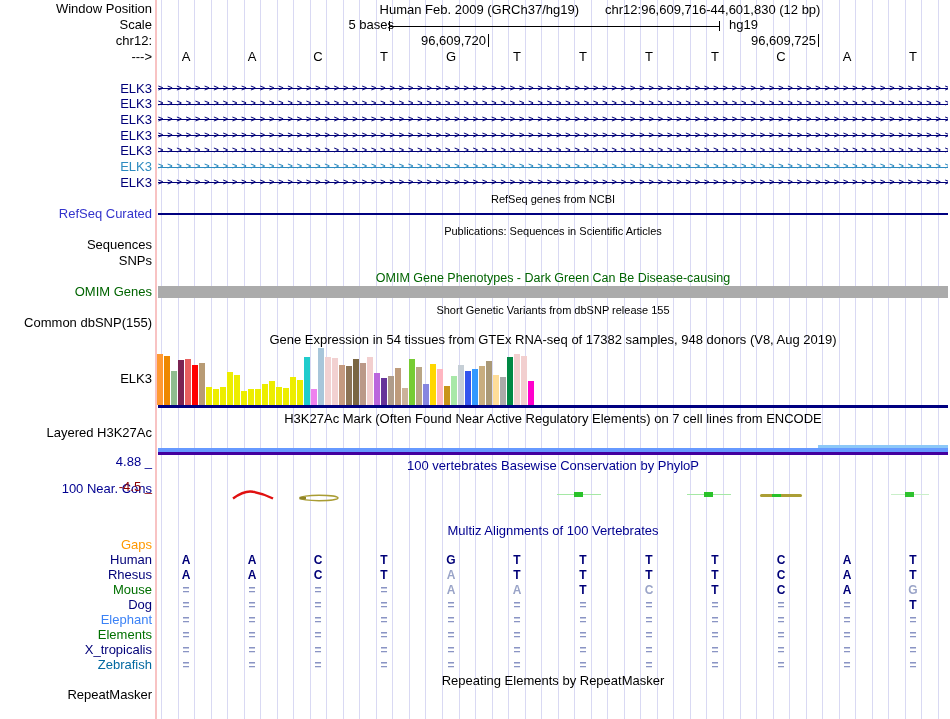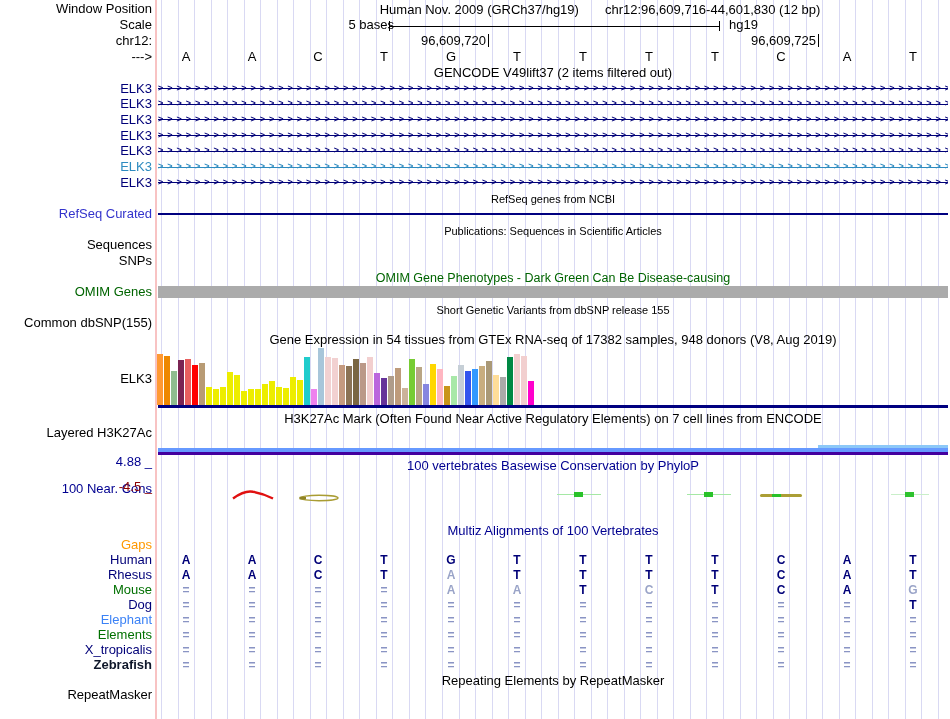--- a/index.html
+++ b/index.html
@@ -28,21 +28,21 @@
 </style>
 </head>
 <body>
 
 <div id="canvas">
 
   <div class="abs grid"></div>
   <div class="abs pink"></div>
 
   <div class="abs hdr">
-    <span>Human Nov. 2009 (GRCh37/hg19)</span><span>chr12:96,609,716-44,601,830 (12 bp)</span>
+    <span>Human Feb. 2009 (GRCh37/hg19)</span><span>chr12:96,609,716-44,601,830 (12 bp)</span>
   </div>
 
   <div class="coordnum" style="left:284px;top:18px;">5 bases</div>
   <div class="abs" style="left:389px;top:26px;width:331px;height:1px;background:#000;"></div>
   <div class="tick" style="left:389px;top:21px;height:10px;"></div>
   <div class="tick" style="left:719px;top:21px;height:10px;"></div>
   <div class="abs" style="left:729px;top:18px;height:14px;line-height:14px;font-size:13px;">hg19</div>
 
   <div id="coords">
       <div class="coordnum" style="left:376px;top:34px;">96,609,720</div>
@@ -77,41 +77,40 @@
     <div class="lbl dred" style="top:479px;">-4.5 _</div>
     <div class="lbl orange" style="top:537px;">Gaps</div>
     <div id="species-labels">
         <div class="lbl" style="top:552px;color:#000078;">Human</div>
         <div class="lbl" style="top:567px;color:#000078;">Rhesus</div>
         <div class="lbl" style="top:582px;color:#007000;">Mouse</div>
         <div class="lbl" style="top:597px;color:#000078;">Dog</div>
         <div class="lbl" style="top:612px;color:#3b82f6;">Elephant</div>
         <div class="lbl" style="top:627px;color:#007000;">Elements</div>
         <div class="lbl" style="top:642px;color:#000078;">X_tropicalis</div>
-        <div class="lbl" style="top:657px;color:#0f172a;font-weight:bold;">Zebrafish</div>
+        <div class="lbl" style="top:657px;color:#0369a1;">Zebrafish</div>
       </div>
     <div class="lbl" style="top:687px;">RepeatMasker</div>
   </div>
 
   <div id="base-row">
       <div class="baseletter" style="left:186px;top:50px;">A</div>
       <div class="baseletter" style="left:252px;top:50px;">A</div>
       <div class="baseletter" style="left:318px;top:50px;">C</div>
       <div class="baseletter" style="left:384px;top:50px;">T</div>
       <div class="baseletter" style="left:451px;top:50px;">G</div>
       <div class="baseletter" style="left:517px;top:50px;">T</div>
       <div class="baseletter" style="left:583px;top:50px;">T</div>
       <div class="baseletter" style="left:649px;top:50px;">T</div>
       <div class="baseletter" style="left:715px;top:50px;">T</div>
       <div class="baseletter" style="left:781px;top:50px;">C</div>
       <div class="baseletter" style="left:847px;top:50px;">A</div>
       <div class="baseletter" style="left:913px;top:50px;">T</div>
     </div>
 
-  <div class="ttl" style="top:65px;">GENCODE V49lift37 (2 items filtered out)</div>
   <div class="ttl small" style="top:193px;">RefSeq genes from NCBI</div>
   <div class="ttl small" style="top:225px;">Publications: Sequences in Scientific Articles</div>
   <div class="ttl green" style="top:270px;font-size:12.5px;">OMIM Gene Phenotypes - Dark Green Can Be Disease-causing</div>
   <div class="ttl small" style="top:304px;">Short Genetic Variants from dbSNP release 155</div>
   <div class="ttl" style="top:332px;">Gene Expression in 54 tissues from GTEx RNA-seq of 17382 samples, 948 donors (V8, Aug 2019)</div>
   <div class="ttl" style="top:411px;">H3K27Ac Mark (Often Found Near Active Regulatory Elements) on 7 cell lines from ENCODE</div>
   <div class="ttl navy" style="top:458px;">100 vertebrates Basewise Conservation by PhyloP</div>
   <div class="ttl navy" style="top:523px;">Multiz Alignments of 100 Vertebrates</div>
   <div class="ttl" style="top:673px;">Repeating Elements by RepeatMasker</div>
 

